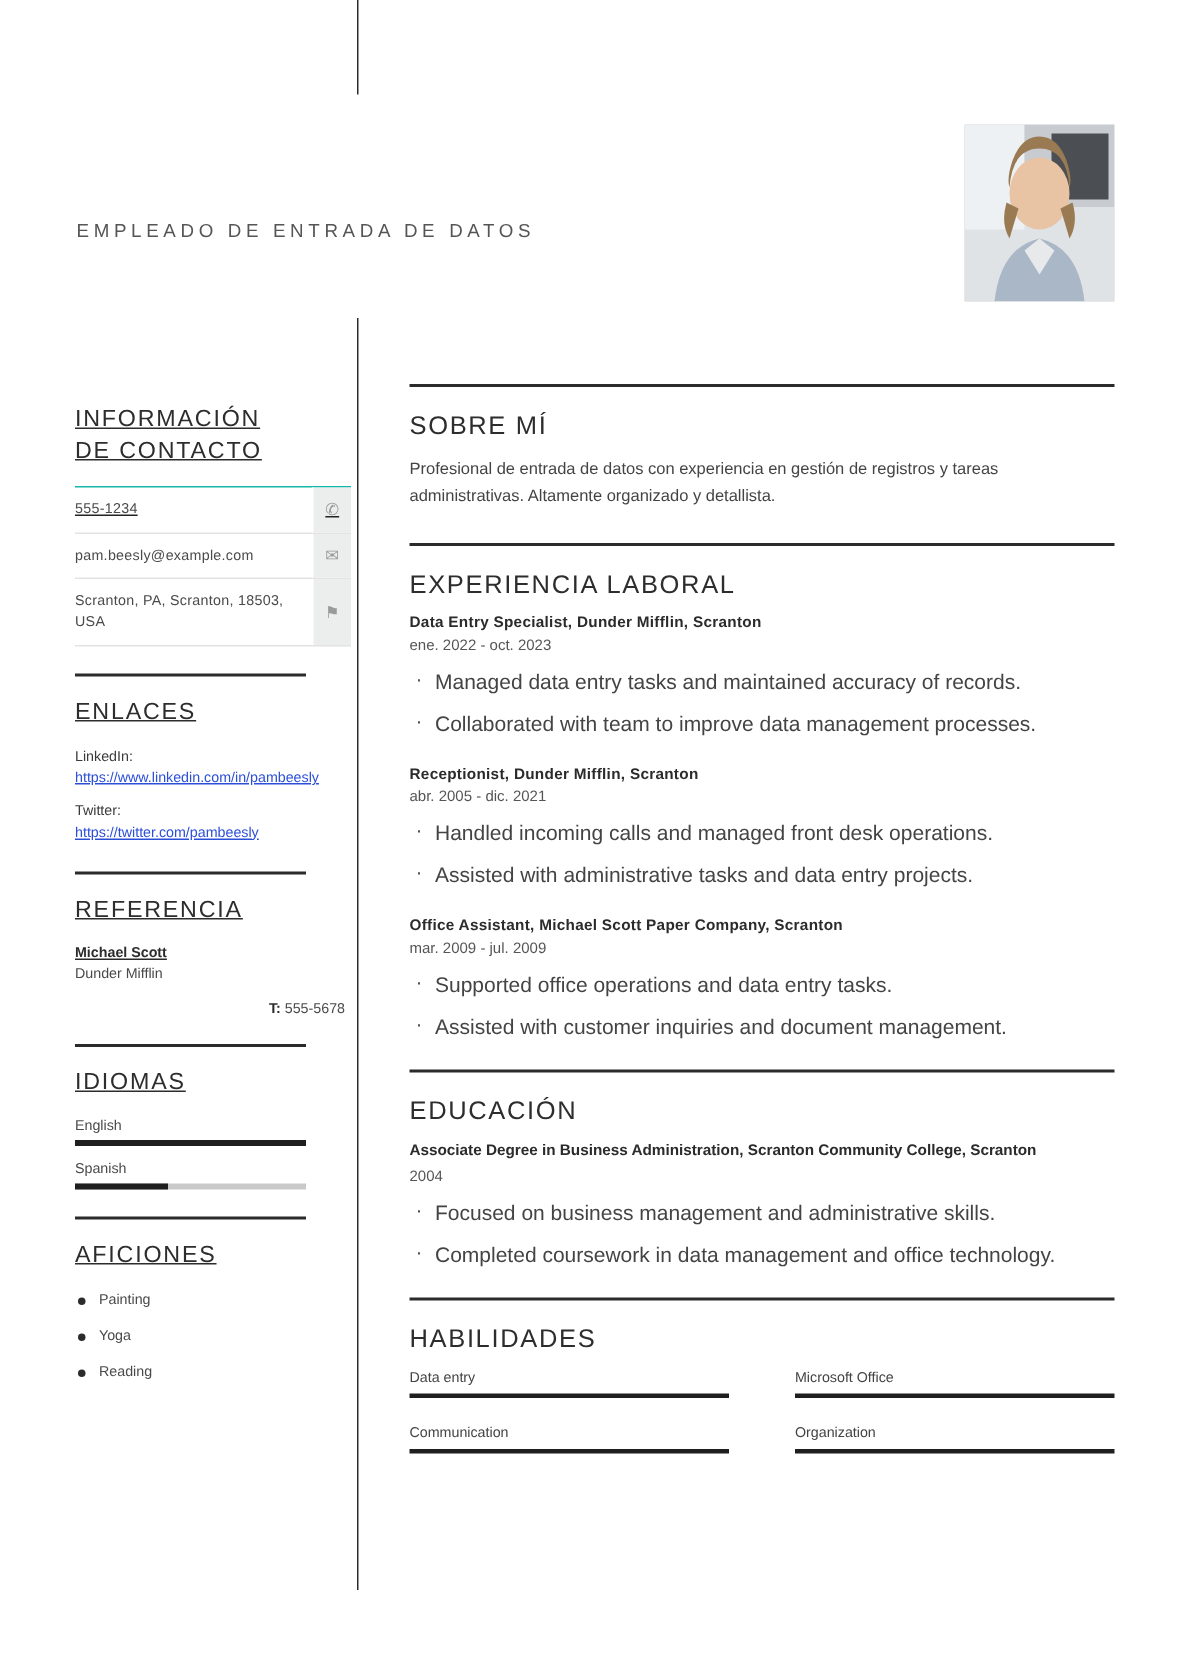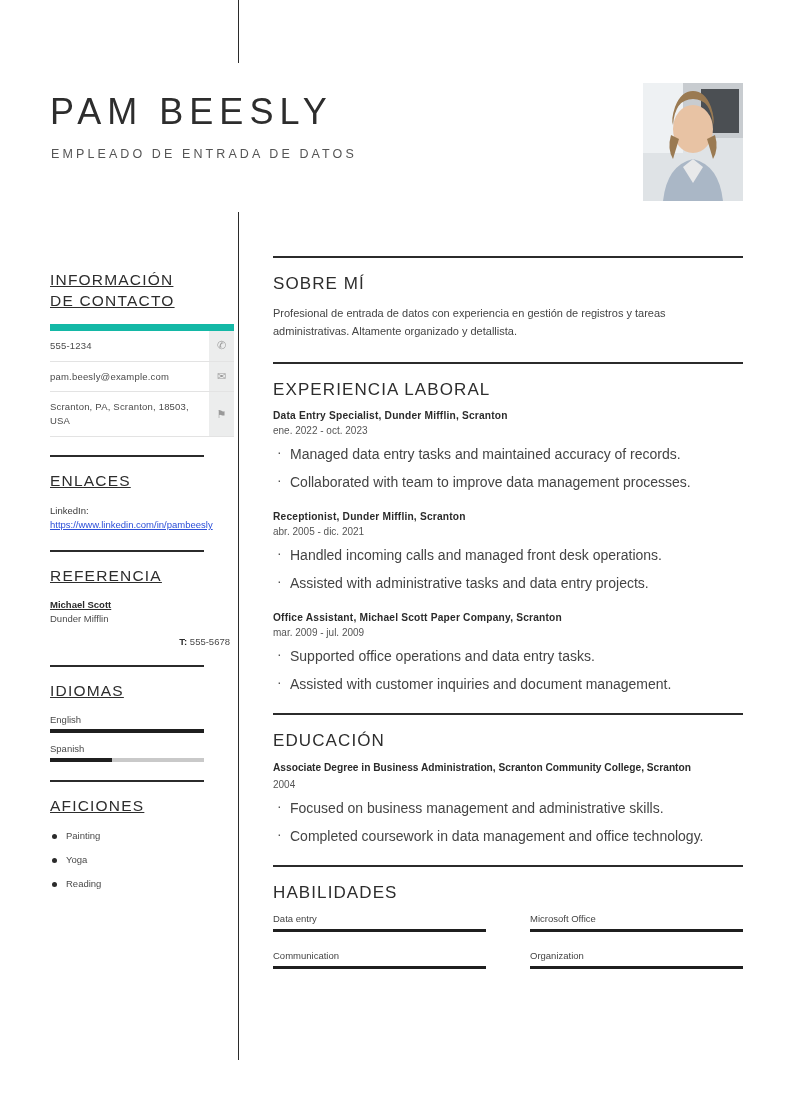--- a/index.html
+++ b/index.html
@@ -86,21 +86,21 @@
     margin: 0 0 12px 0;
     text-decoration: underline;
   }
   .contact-rows { position: relative; width: 184px; }
   .contact-row {
     display: flex;
     align-items: stretch;
     border-bottom: 1px solid #e3e3e3;
     min-height: 29px;
   }
-  .contact-row:first-child { border-top: 7px solid #14b8a6; }
+  .contact-row:first-child { border-top: 1px solid #14b8a6; text-decoration: underline; }
   .contact-text {
     flex: 1;
     font-size: 9.5px;
     color: #4a4a4a;
     padding: 8px 6px 8px 0;
     line-height: 1.45;
     letter-spacing: .2px;
   }
   .contact-icon {
     width: 26px;
@@ -279,21 +279,20 @@
 </style>
 </head>
 <body>
 
 <div class="page">
 
   <div class="vline vline-top"></div>
   <div class="vline vline-main"></div>
 
   <div class="header">
-    <div class="name">PAM BEESLY</div>
     <div class="job-title">EMPLEADO DE ENTRADA DE DATOS</div>
     <div class="photo">
       <svg width="100" height="118" viewBox="0 0 100 118">
         <rect x="0" y="0" width="100" height="118" fill="#dfe3e6"></rect>
         <rect x="0" y="0" width="40" height="70" fill="#eef1f3"></rect>
         <rect x="40" y="0" width="60" height="55" fill="#c8ccd0"></rect>
         <rect x="58" y="6" width="38" height="44" fill="#4b4f53"></rect>
         <ellipse cx="50" cy="46" rx="20" ry="24" fill="#e8c3a4"></ellipse>
         <path d="M30 42 q2 -26 20 -26 q18 0 20 26 q2 -6 -2 -18 q-6 -16 -18 -16 q-12 0 -18 16 q-4 12 -2 18z" fill="#9a7a52"></path>
         <path d="M28 52 q-4 14 2 24 l6 -20z" fill="#9a7a52"></path>
@@ -325,20 +324,24 @@
         <div class="contact-text">Scranton, PA, Scranton, 18503, USA</div>
         <div class="contact-icon">⚑</div>
       </div>
     </div>
 
     <hr class="rule-dark">
     <h2 class="sec-title-left">ENLACES</h2>
     <div>
       <div class="left-sub">LinkedIn:</div>
       <a class="link" href="#">https://www.linkedin.com/in/pambeesly</a>
+    </div>
+    <div>
+      <div class="left-sub">Twitter:</div>
+      <a class="link" href="#">https://twitter.com/pambeesly</a>
     </div>
 
     <hr class="rule-dark">
     <h2 class="sec-title-left">REFERENCIA</h2>
     <div class="ref-name">Michael Scott</div>
     <div class="ref-company">Dunder Mifflin</div>
     <div class="ref-phone">
       <b>T:</b>
       <span>555-5678</span>
     </div>

